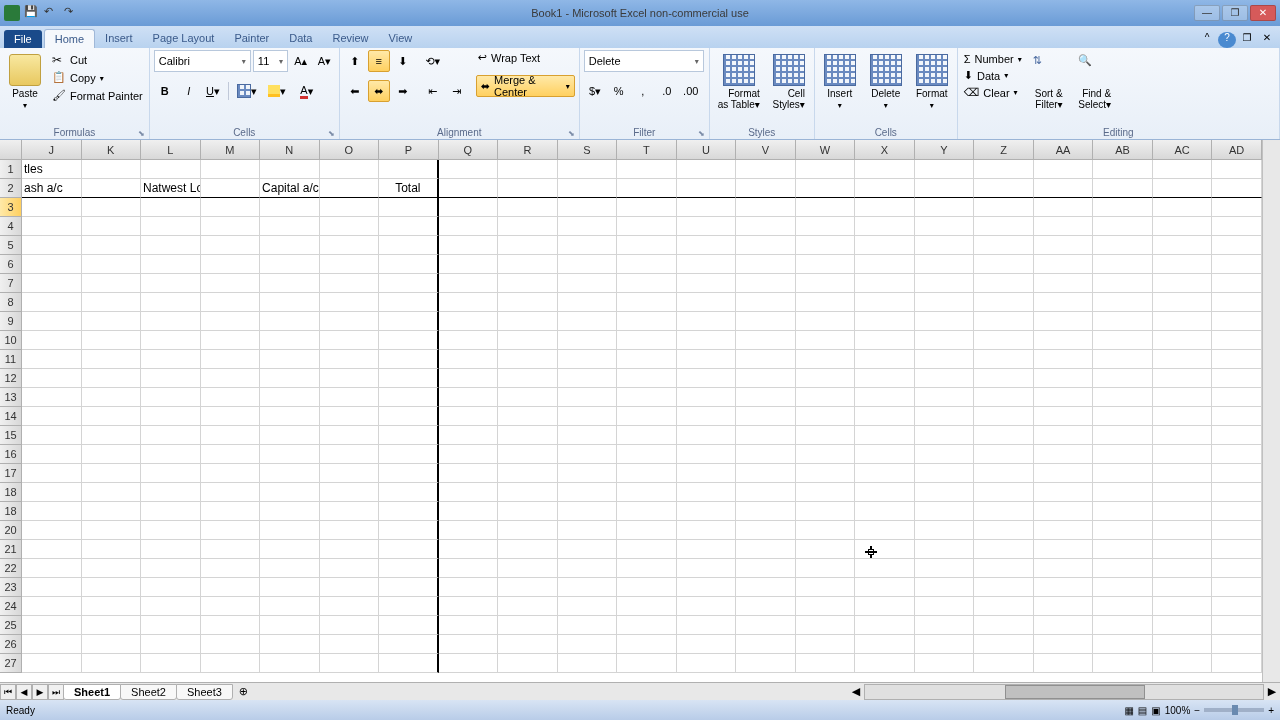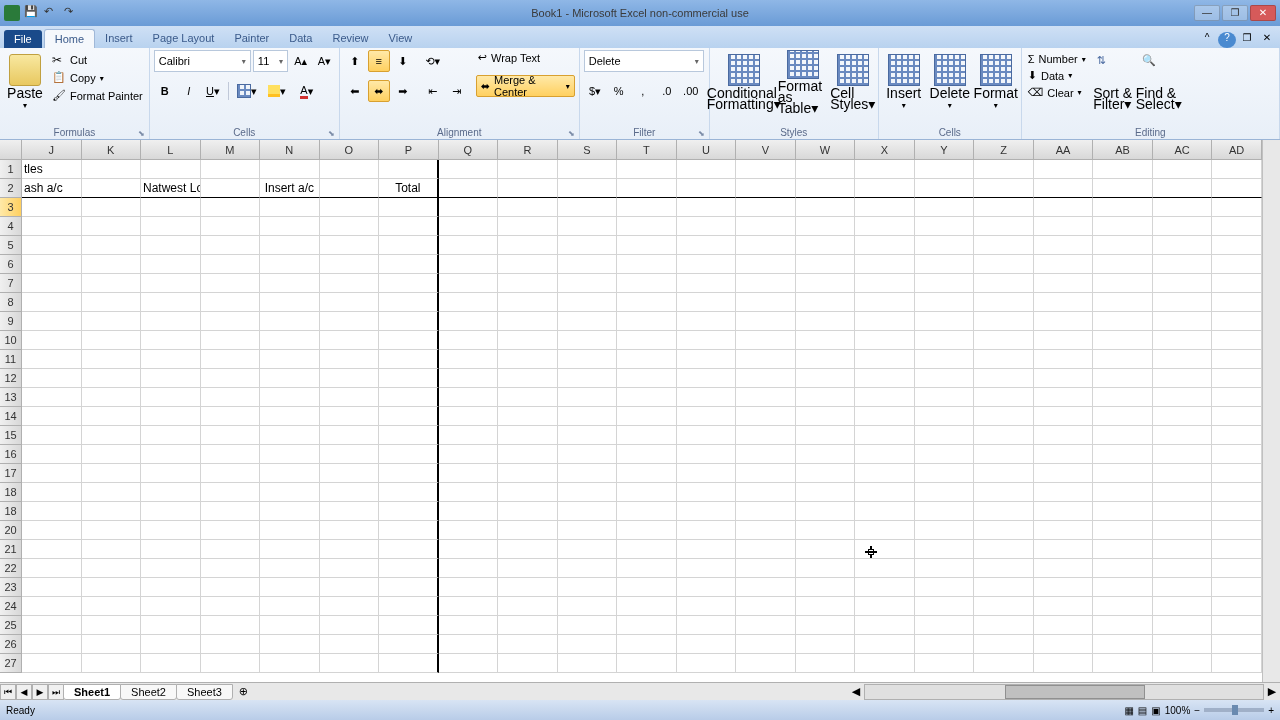--- a/index.html
+++ b/index.html
@@ -24,21 +24,21 @@
 
 
 .ribbon { height: 92px; background: linear-gradient(#f5f8fc, #e8eff8); border-bottom: 1px solid #9ab4d6; display: flex; font-size: 11px; }
 .group { border-right: 1px solid #c8d8ec; display: flex; flex-direction: column; padding: 2px 4px 0 4px; position: relative; }
 .group .body { flex: 1; display: flex; align-items: flex-start; gap: 4px; }
 .group .label { text-align: center; font-size: 10px; color: #5a6a8a; padding: 1px 0; position: relative; }
 .group .label .launcher { position: absolute; right: 0; bottom: 1px; font-size: 8px; color: #7a8aa6; }
 
 .bigbtn { display: flex; flex-direction: column; align-items: center; justify-content: center; width: 42px; height: 64px; gap: 2px; }
 .bigbtn .ico { width: 32px; height: 32px; }
-.bigbtn .txt { font-size: 14px; text-align: left; line-height: 11px; }
+.bigbtn .txt { font-size: 10px; text-align: right; line-height: 11px; }
 
 .col { display: flex; flex-direction: column; gap: 2px; }
 .row { display: flex; gap: 2px; align-items: center; }
 .smallbtn { width: 22px; height: 22px; display: flex; align-items: center; justify-content: center; border: 1px solid transparent; border-radius: 2px; }
 .smallbtn.on { background: linear-gradient(#ffe9a8, #ffd060); border: 1px solid #d8a030; }
 .dropdown { height: 22px; border: 1px solid #b8c8dc; background: #fff; display: flex; align-items: center; padding: 0 4px; font-size: 11px; position: relative; }
 .dropdown .arrow { margin-left: auto; font-size: 8px; color: #666; }
 
 .merge-btn { height: 22px; background: linear-gradient(#ffe9a8, #ffd060); border: 1px solid #d8a030; display: flex; align-items: center; padding: 0 4px; gap: 4px; border-radius: 2px; font-size: 11px; }
 .merge-btn .arrow { font-size: 8px; }
@@ -238,24 +238,20 @@
           <div class="smallbtn">.0</div>
           <div class="smallbtn">.00</div>
         </div>
       </div>
     </div>
     <div class="label"><span>Filter</span><span class="launcher">⬊</span></div>
   </div>
 
   <div class="group">
     <div class="body">
-      <div class="bigbtn" style="width:60px">
-        <div class="ico i-grid"></div>
-        <div class="txt">Conditional<br>Formatting▾</div>
-      </div>
       <div class="bigbtn" style="width:50px">
         <div class="ico i-grid"></div>
         <div class="txt">Format<br>as Table▾</div>
       </div>
       <div class="bigbtn" style="width:42px">
         <div class="ico i-grid"></div>
         <div class="txt">Cell<br>Styles▾</div>
       </div>
     </div>
     <div class="label"><span>Styles</span></div>
@@ -390,21 +386,21 @@
         <div class="cell" style="width: 60px;"></div>
         <div class="cell" style="width: 60px;"></div>
         <div class="cell" style="width: 60px;"></div>
         <div class="cell" style="width: 50px;"></div>
       </div>
       <div class="cellrow">
         <div class="cell bb" style="width: 60px;">ash a/c</div>
         <div class="cell bb" style="width: 60px;"></div>
         <div class="cell bb" style="width: 60px; text-align: center;">Natwest Loan a/c</div>
         <div class="cell bb" style="width: 60px;"></div>
-        <div class="cell bb" style="width: 60px; text-align: center;">Insert a/c</div>
+        <div class="cell bb" style="width: 60px; text-align: center;">Capital a/c</div>
         <div class="cell bb" style="width: 60px;"></div>
         <div class="cell rb bb" style="width: 60px; text-align: center;">Total</div>
         <div class="cell bb" style="width: 60px;"></div>
         <div class="cell bb" style="width: 60px;"></div>
         <div class="cell bb" style="width: 60px;"></div>
         <div class="cell bb" style="width: 60px;"></div>
         <div class="cell bb" style="width: 60px;"></div>
         <div class="cell bb" style="width: 60px;"></div>
         <div class="cell bb" style="width: 60px;"></div>
         <div class="cell bb" style="width: 60px;"></div>

